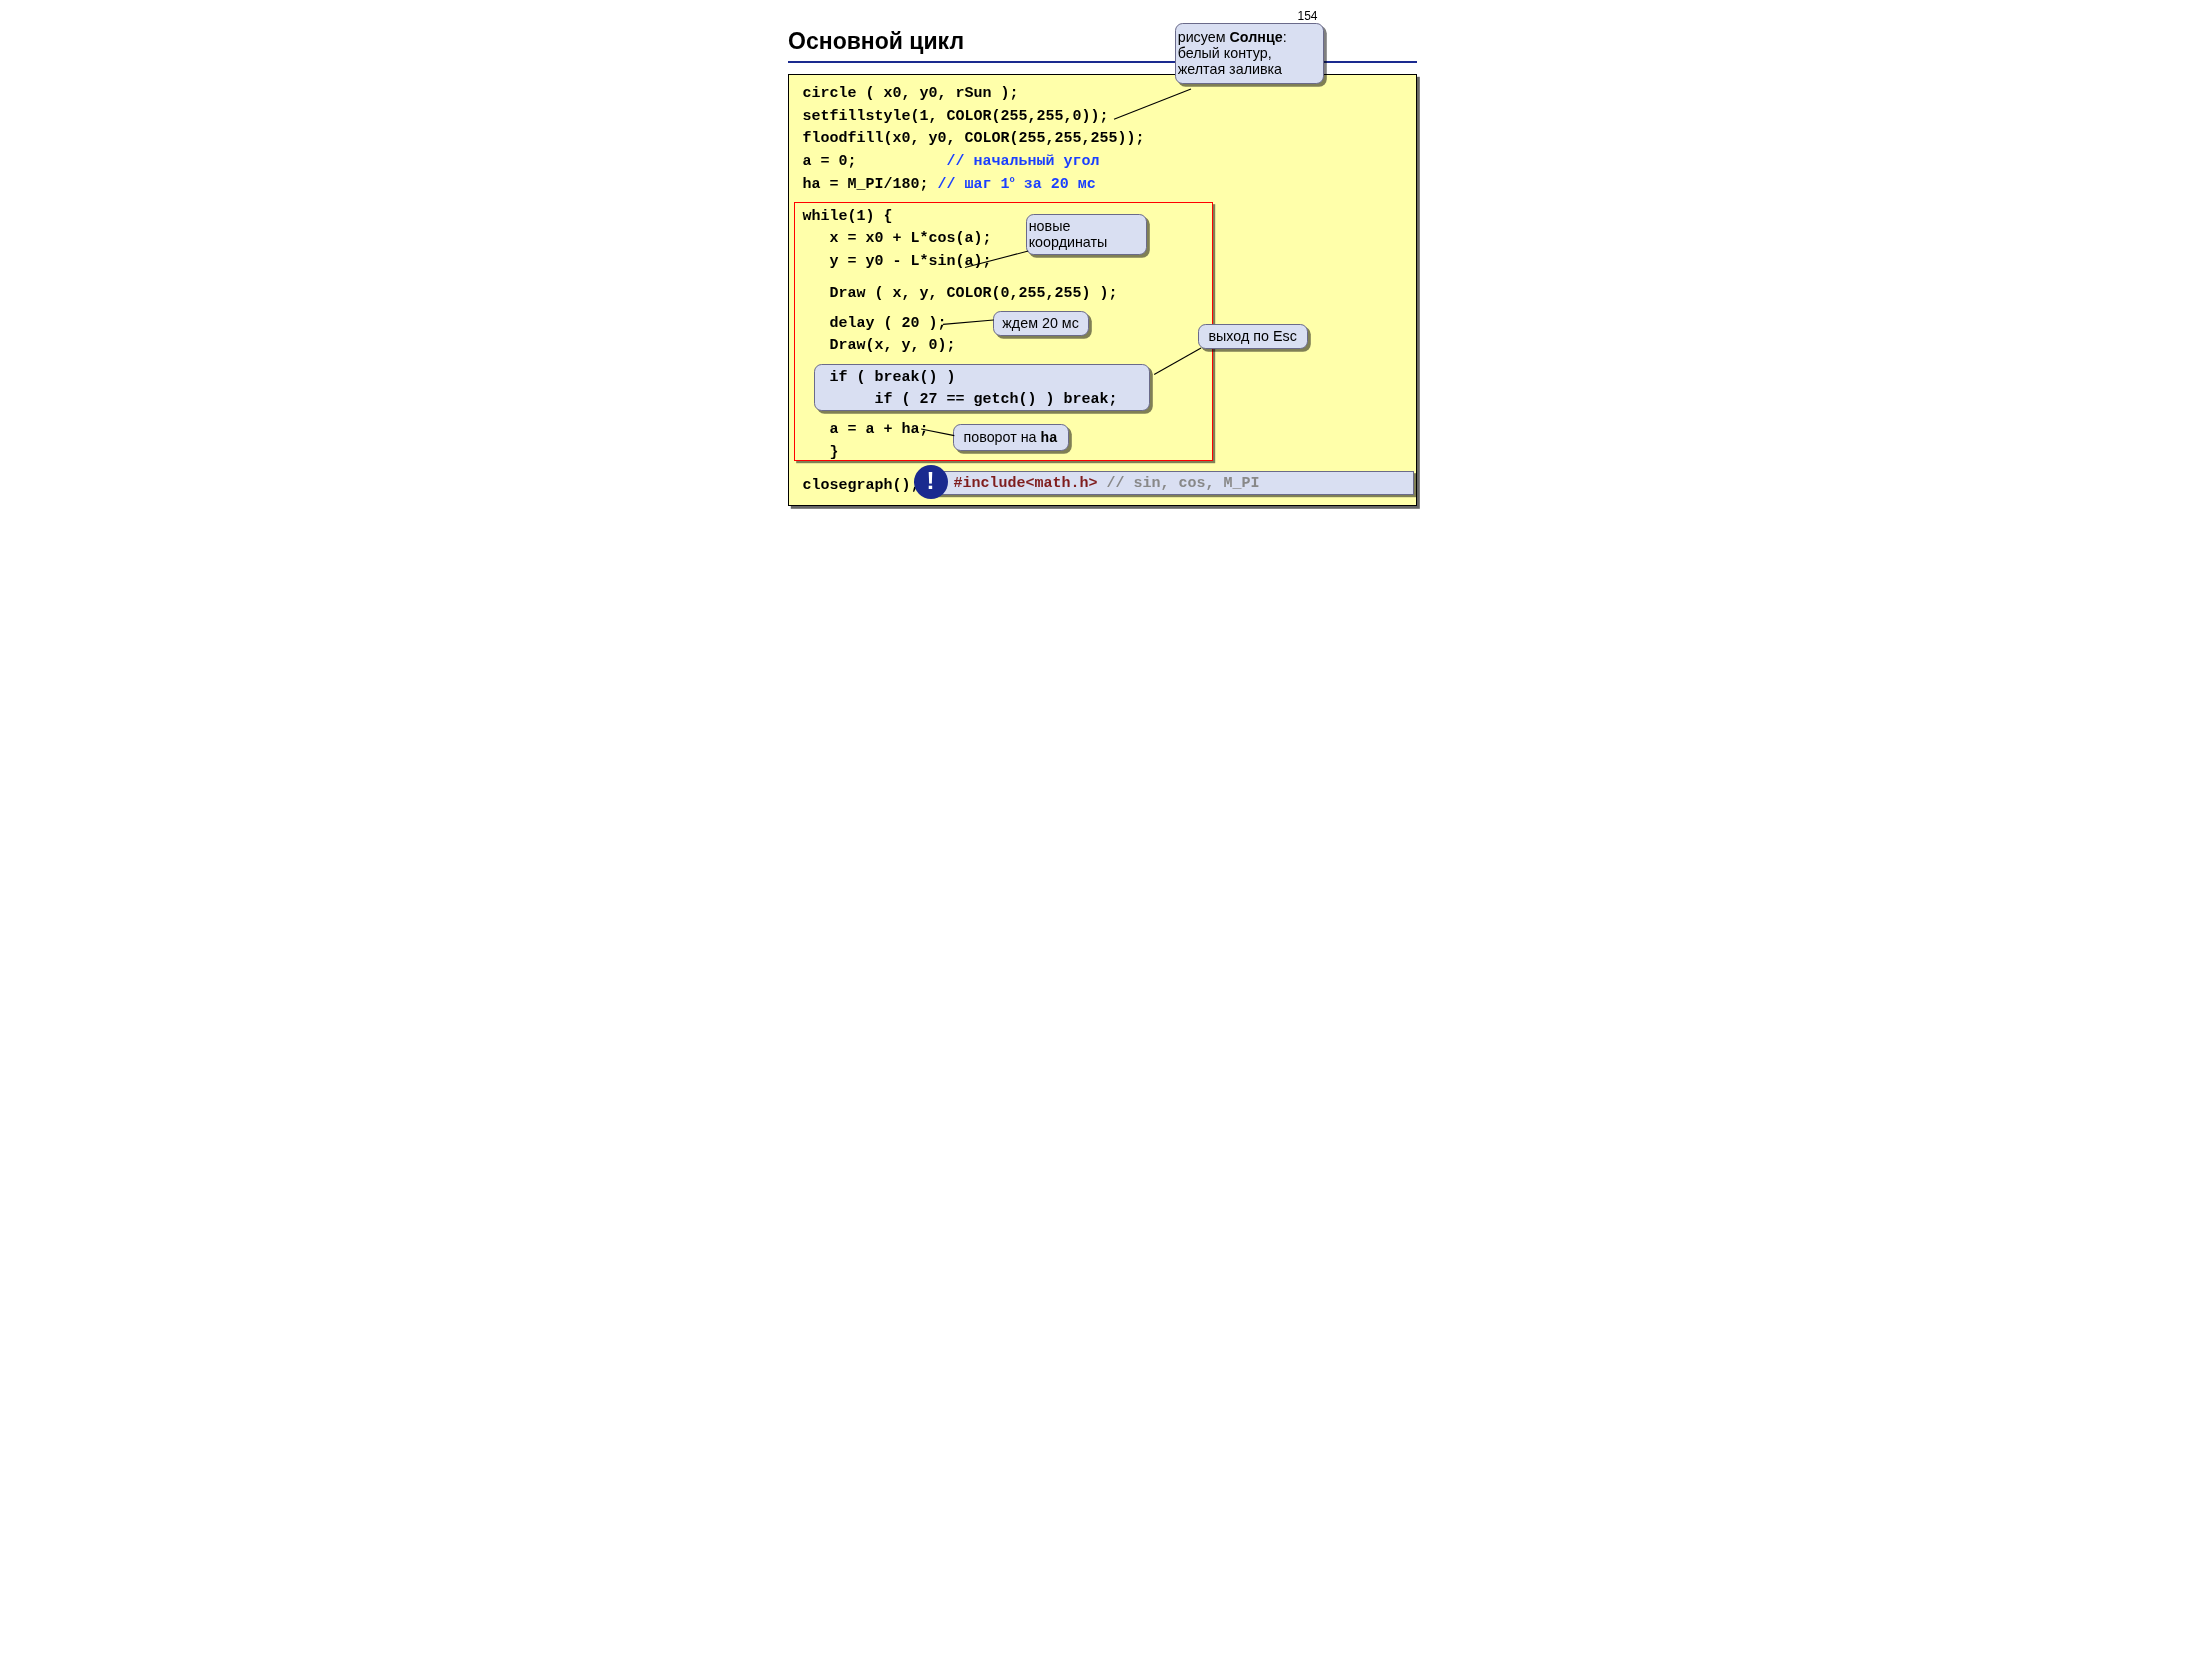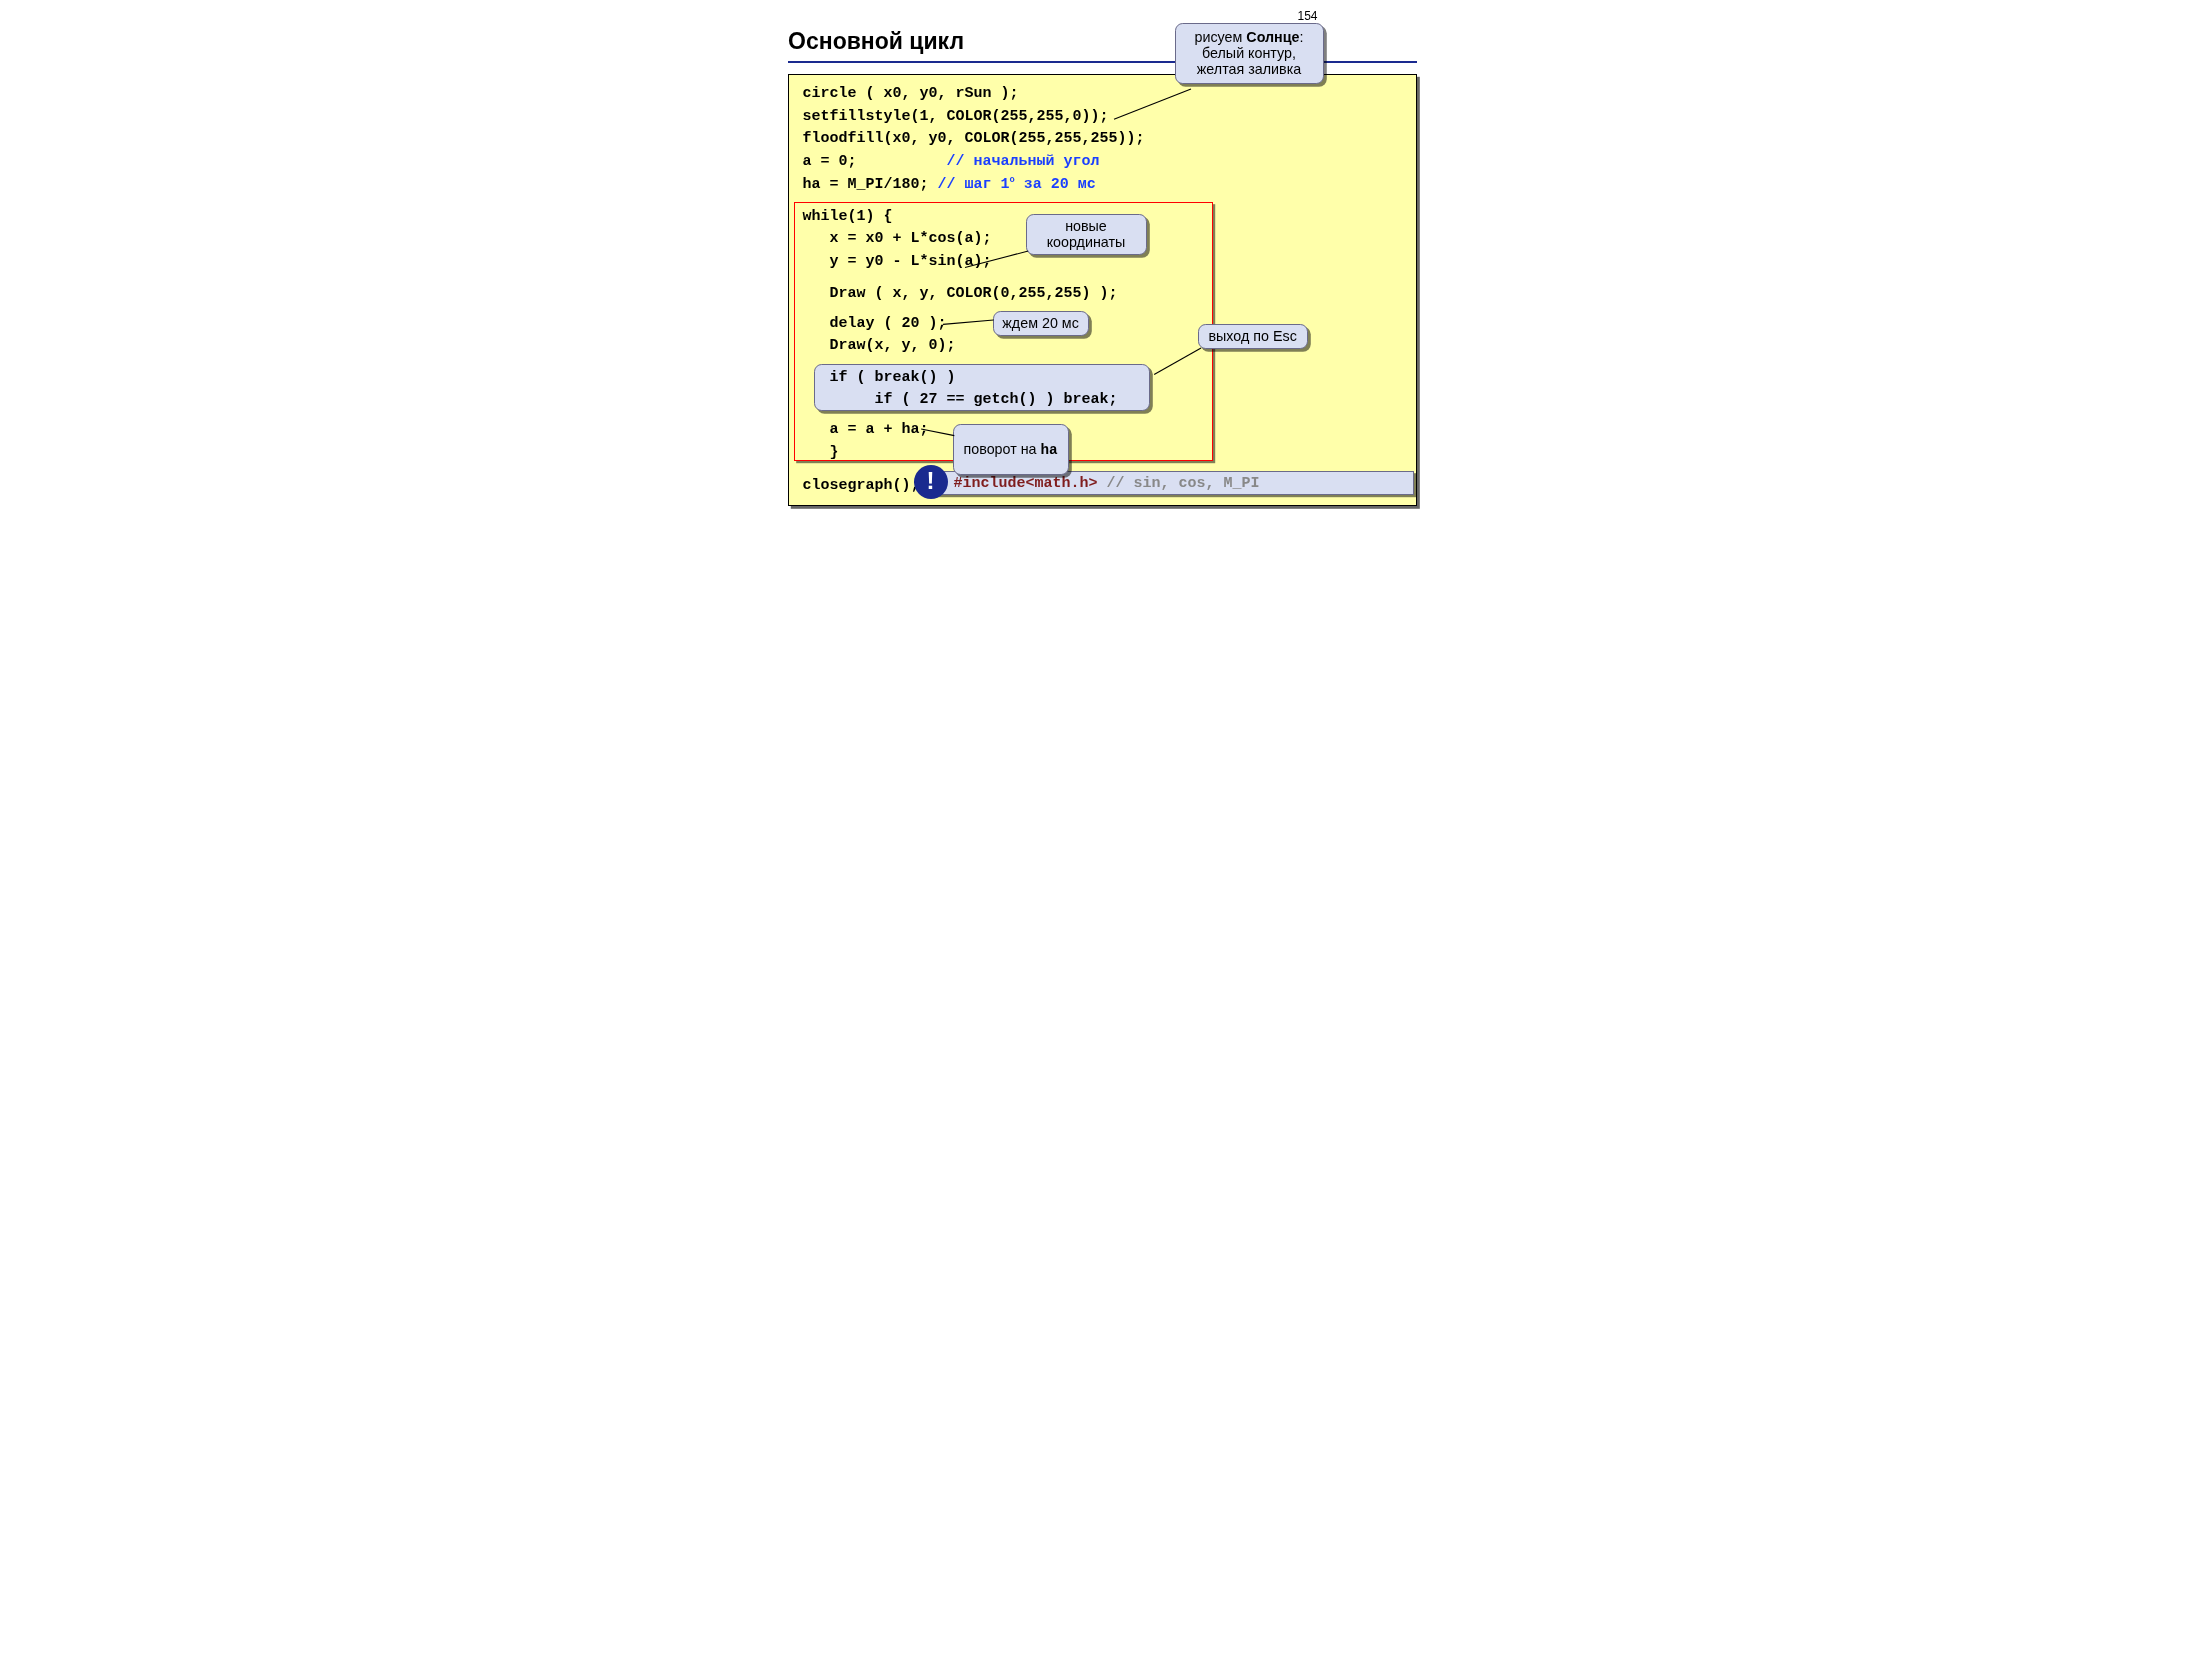--- a/index.html
+++ b/index.html
@@ -74,21 +74,21 @@
   }
 
   .callout {
     position: absolute;
     background: #d9dff2;
     border: 0.6px solid #6a6a8a;
     border-radius: 7.7px;
     box-shadow: 2.8px 2.8px 0 rgba(0,0,0,0.5);
     font-size: 14.3px;
     color: #000;
-    text-align: center;
+    text-align: left;
     padding: 4.4px 10px;
   }
 
   .kbhitbox {
     position: absolute;
     top: 358px;
     left: 53px;
     width: 336px;
     height: 47px;
     background: #d9dff2;
@@ -189,19 +189,19 @@
   <div class="callout" style="top:305px; left:232px; padding:3.3px 8.8px;">ждем 20 мс</div>
   <svg class="connector" style="top:314px; left:182px; width:55px; height:11px" viewBox="0 0 100 20" width="55" height="11">
     <line x1="0" y1="8" x2="92" y2="0" stroke="#000" stroke-width="2"></line>
   </svg>
 
   <div class="callout" style="top:318px; left:437px; padding:3.3px 10px;">выход по Esc</div>
   <svg class="connector" style="top:342px; left:393px; width:50px; height:27.6px" viewBox="0 0 90 50" width="50" height="27.6">
     <line x1="0" y1="48" x2="85" y2="0" stroke="#000" stroke-width="2"></line>
   </svg>
 
-  <div class="callout" style="top:418px; left:192px; padding:16px 10px;"><span>поворот на </span><b style="font-family:'Courier New',monospace">ha</b></div>
+  <div class="callout" style="top:418px; left:192px; padding:4px 10px;"><span>поворот на </span><b style="font-family:'Courier New',monospace">ha</b></div>
   <svg class="connector" style="top:423px; left:160px; width:39px; height:8.3px" viewBox="0 0 70 15" width="39" height="8.3">
     <line x1="0" y1="0" x2="60" y2="12" stroke="#000" stroke-width="2"></line>
   </svg>
 
 </div>
 
 
 </body></html>

